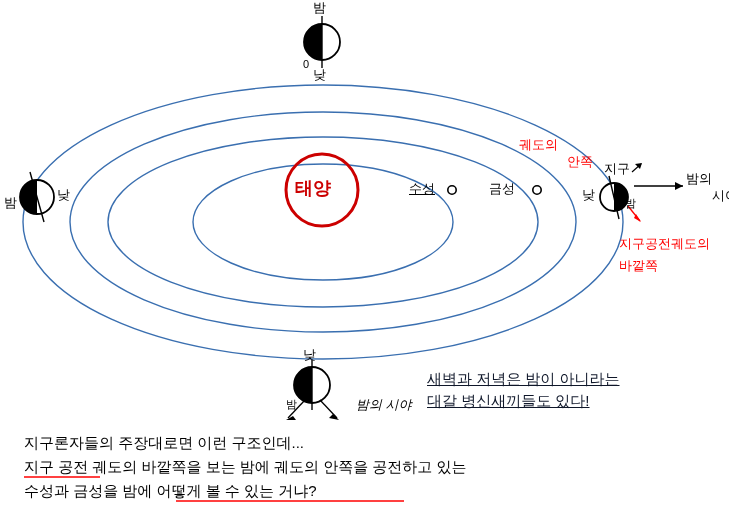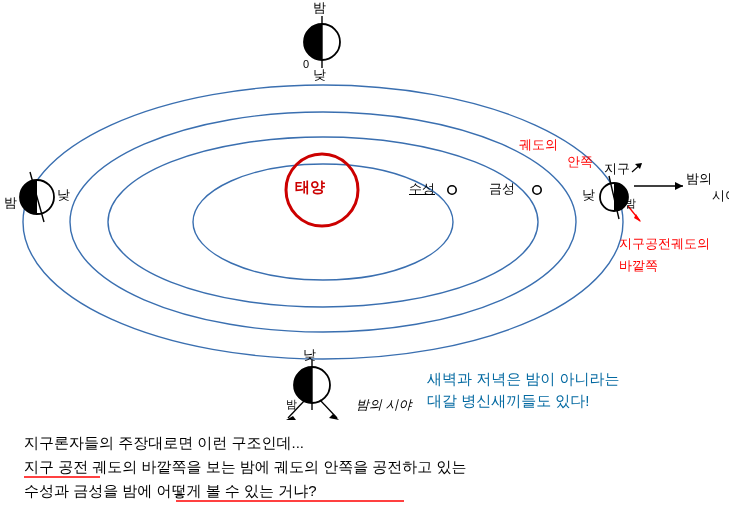--- a/index.html
+++ b/index.html
@@ -29,41 +29,42 @@
     white-space: nowrap;
     font-size: 13px;
     line-height: 1.15;
     color: #000000;
   }
   .lbl.red {
     color: #ff0000;
   }
   .lbl.sun {
     color: #cc0000;
-    font-size: 15px;
+    font-size: 18px;
     font-weight: bold;
   }
   .lbl.small {
     font-size: 11px;
   }
   .bottom-text {
     position: absolute;
     font-size: 15px;
     color: #000000;
     white-space: nowrap;
   }
   .bottom-text.red {
     color: #ff0000;
   }
   .note-red {
     position: absolute;
-    color: #0369a1;
+    color: #0f172a;
     font-size: 15px;
     line-height: 1.45;
     white-space: nowrap;
+    text-decoration: underline;
   }
 </style>
 </head>
 <body>
 
 <div id="stage">
 
   <svg id="diagram-svg" viewBox="0 0 729 532">
 
     <ellipse cx="323" cy="222" rx="300" ry="137" fill="none" stroke="#3a6fb0" stroke-width="1.4"></ellipse>

